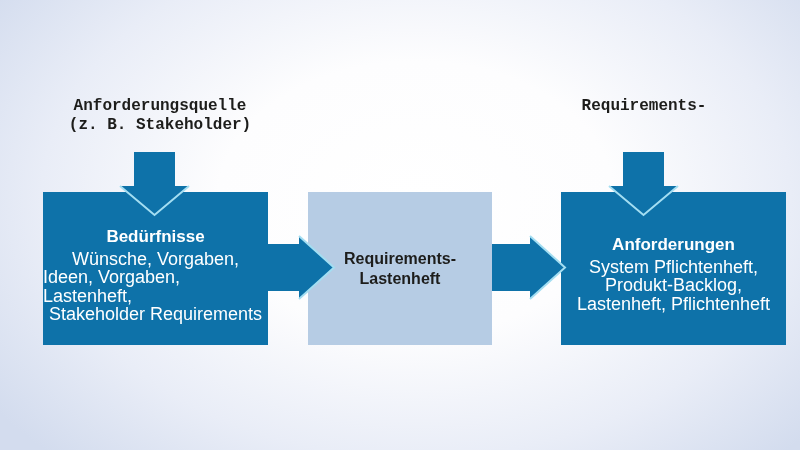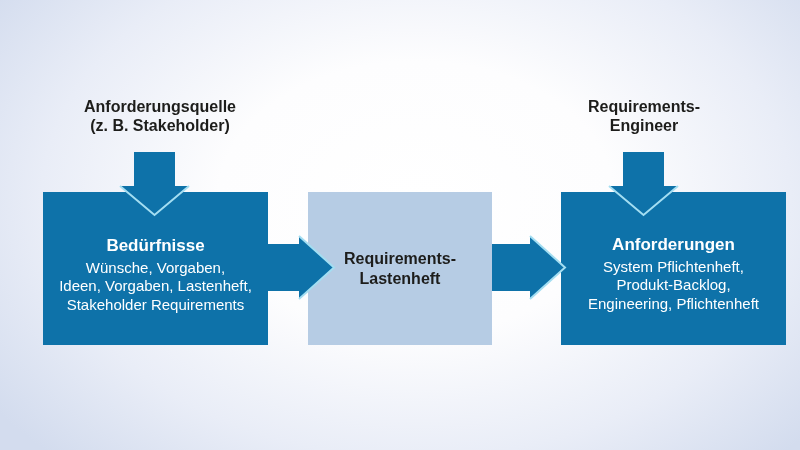--- a/index.html
+++ b/index.html
@@ -16,20 +16,21 @@
   }
 
   .top-label {
     position: absolute;
     width: 300px;
     text-align: center;
     font-size: 16px;
     line-height: 19px;
     font-weight: bold;
     color: #1d1d1b;
+    font-family: Liberation Mono, monospace;
   }
   #label-source   { left: 10px;  top: 97px; }
   #label-engineer { left: 494px; top: 97px; }
 
   .box {
     position: absolute;
     box-sizing: border-box;
     display: flex;
     flex-direction: column;
     align-items: center;
@@ -42,21 +43,21 @@
   #box-process      { left: 308px; top: 192px; width: 184px; height: 153px; }
   #box-requirements { left: 561px; top: 192px; width: 225px; height: 153px; padding-top: 10px; }
 
   .box-title {
     font-size: 17px;
     font-weight: bold;
     line-height: 21px;
     margin-bottom: 3px;
   }
   .box-line {
-    font-size: 15px;
+    font-size: 18px;
     line-height: 18.5px;
   }
   .process-line {
     font-size: 16px;
     font-weight: bold;
     line-height: 20px;
   }
 
   #arrows {
     position: absolute;
@@ -72,40 +73,39 @@
 
 <div id="stage">
 
   <div class="top-label" id="label-source">
     <div>Anforderungsquelle</div>
     <div>(z. B. Stakeholder)</div>
   </div>
 
   <div class="top-label" id="label-engineer">
     <div>Requirements-</div>
-    <div>Engineer</div>
   </div>
 
   <div class="box dark" id="box-needs">
     <div class="box-title">Bedürfnisse</div>
     <div class="box-line">Wünsche, Vorgaben,</div>
     <div class="box-line">Ideen, Vorgaben, Lastenheft,</div>
     <div class="box-line">Stakeholder Requirements</div>
   </div>
 
   <div class="box light" id="box-process">
     <div class="process-line">Requirements-</div>
     <div class="process-line">Lastenheft</div>
   </div>
 
   <div class="box dark" id="box-requirements">
     <div class="box-title">Anforderungen</div>
     <div class="box-line">System Pflichtenheft,</div>
     <div class="box-line">Produkt-Backlog,</div>
-    <div class="box-line">Engineering, Pflichtenheft</div>
+    <div class="box-line">Lastenheft, Pflichtenheft</div>
   </div>
 
   <svg id="arrows" viewBox="0 0 800 450" xmlns="http://www.w3.org/2000/svg">
 
     <g>
       <polygon class="arrow-fill" points="134,152 175,152 175,186 189,186 154.5,215 120,186 134,186"></polygon>
       <polyline class="arrow-chevron" points="120,186 154.5,215 189,186"></polyline>
     </g>
 
     <g>

